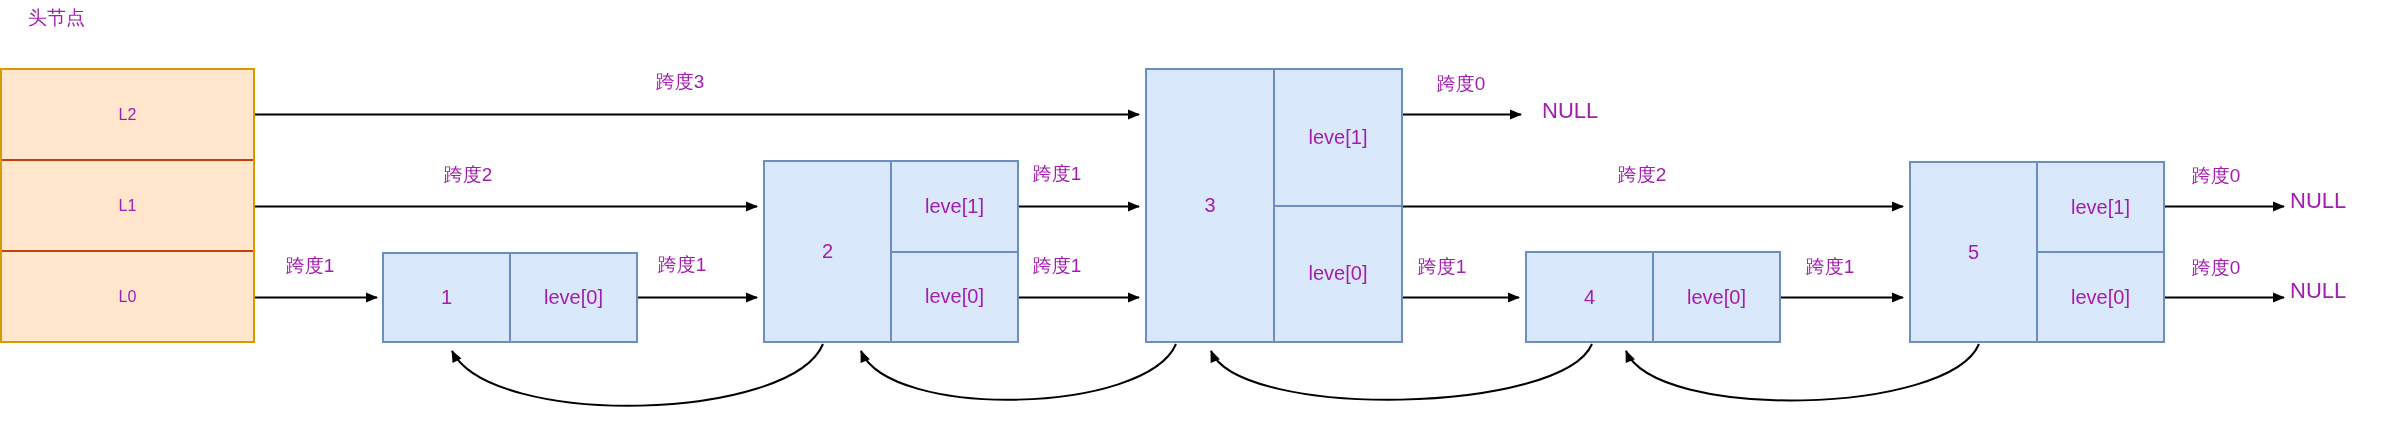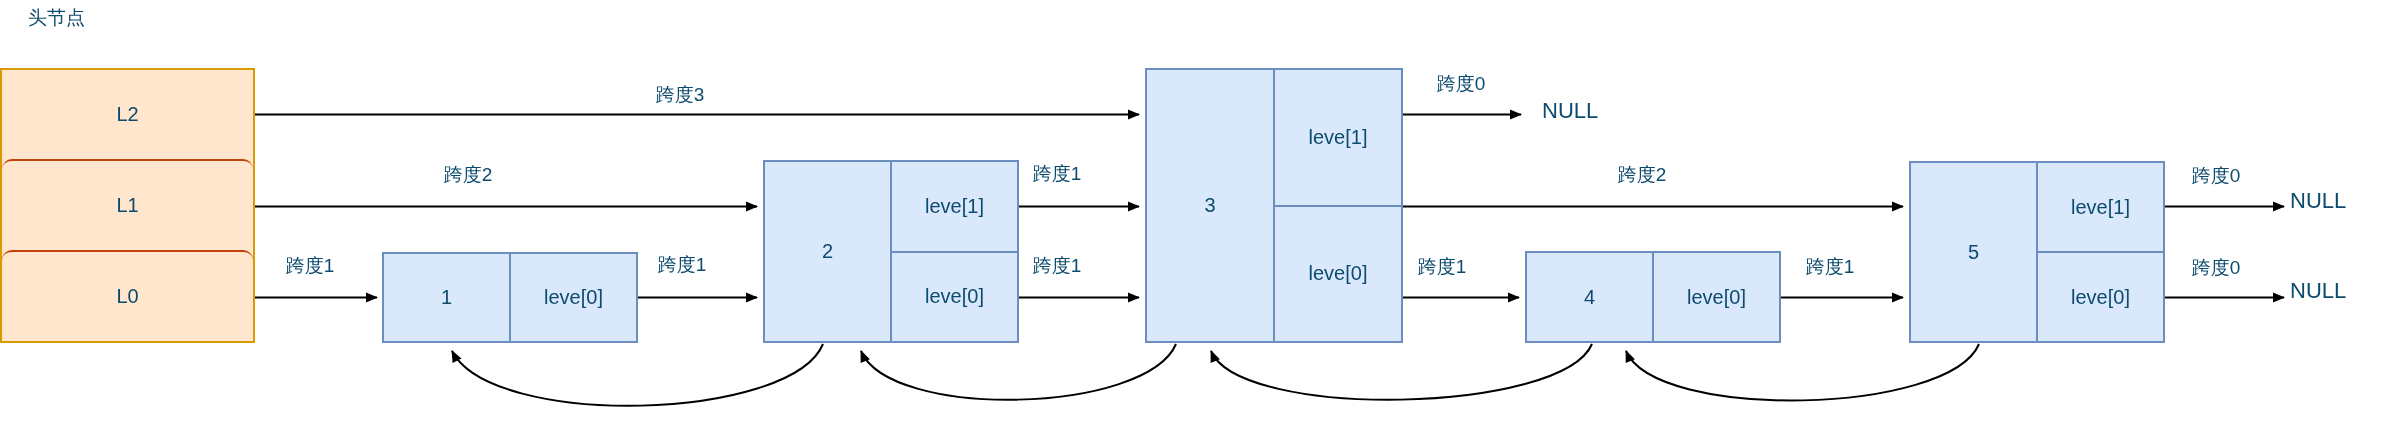--- a/index.html
+++ b/index.html
@@ -1,38 +1,37 @@
 <!DOCTYPE html>
 <html><head>
 <meta charset="utf-8">
 <style>
   html,body{margin:0;padding:0;background:#ffffff;}
   .canvas{
     position:relative;
     width:2387px;height:437px;
     font-family:"Liberation Sans","DejaVu Sans",sans-serif;
-    color:#0c4a6e;
+    color:#a21caf;
     overflow:hidden;
     background:#ffffff;
   }
   .title{
     position:absolute;left:28px;top:6px;
     font-size:19px;line-height:24px;
   }
   svg.overlay{position:absolute;left:0;top:0;width:2387px;height:437px;}
   
   .head-box{
     position:absolute;left:0px;top:68px;width:255px;height:275px;
     background:#ffe6cc;border:2px solid #d79b00;
     box-sizing:border-box;display:flex;flex-direction:column;
   }
   .head-cell{
     flex:1;display:flex;align-items:center;justify-content:center;
-    font-size:20px;
-    border-radius:10px;
+    font-size:16px;
   }
   .head-cell + .head-cell{border-top:2px solid #c2410c;}
   
   .node{
     position:absolute;background:#dae8fc;border:2px solid #6c8ebf;
     box-sizing:border-box;display:flex;
   }
   .node .val{
     flex:1;display:flex;align-items:center;justify-content:center;
     font-size:20px;
@@ -125,21 +124,21 @@
   </div>
 
   <div class="node" style="left:1909px;top:161px;width:256px;height:182px">
     <div class="val">5</div>
     <div class="col">
       <div class="lvl">leve[1]</div>
       <div class="lvl">leve[0]</div>
     </div>
   </div>
 
-  <div class="span-label" style="left:680px;top:84px">跨度3</div>
+  <div class="span-label" style="left:680px;top:71px">跨度3</div>
   <div class="span-label" style="left:468px;top:164px">跨度2</div>
   <div class="span-label" style="left:310px;top:255px">跨度1</div>
   <div class="span-label" style="left:682px;top:254px">跨度1</div>
   <div class="span-label" style="left:1057px;top:163px">跨度1</div>
   <div class="span-label" style="left:1057px;top:255px">跨度1</div>
   <div class="span-label" style="left:1461px;top:73px">跨度0</div>
   <div class="span-label" style="left:1642px;top:164px">跨度2</div>
   <div class="span-label" style="left:1442px;top:256px">跨度1</div>
   <div class="span-label" style="left:1830px;top:256px">跨度1</div>
   <div class="span-label" style="left:2216px;top:165px">跨度0</div>

